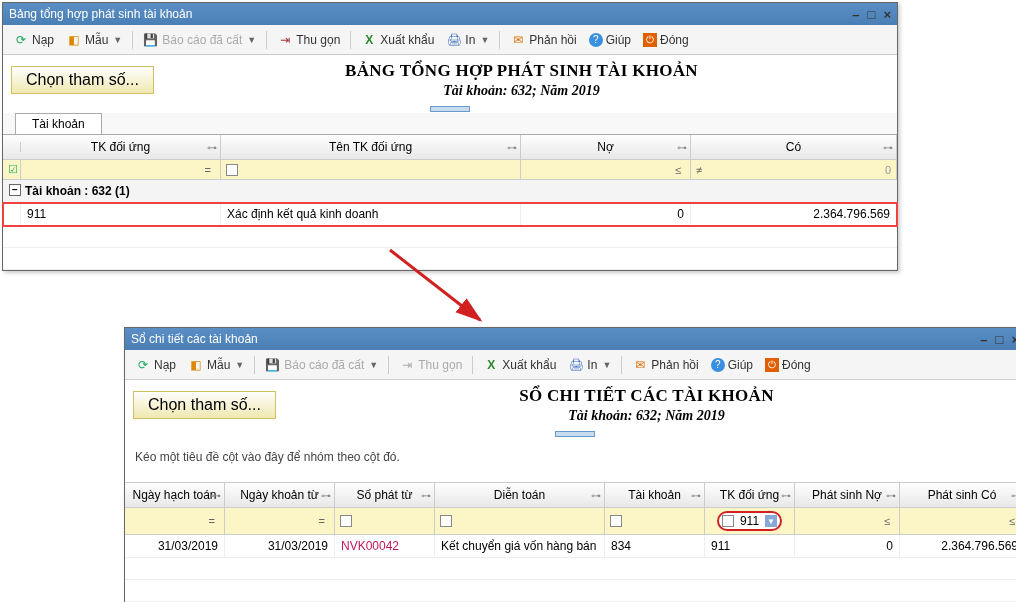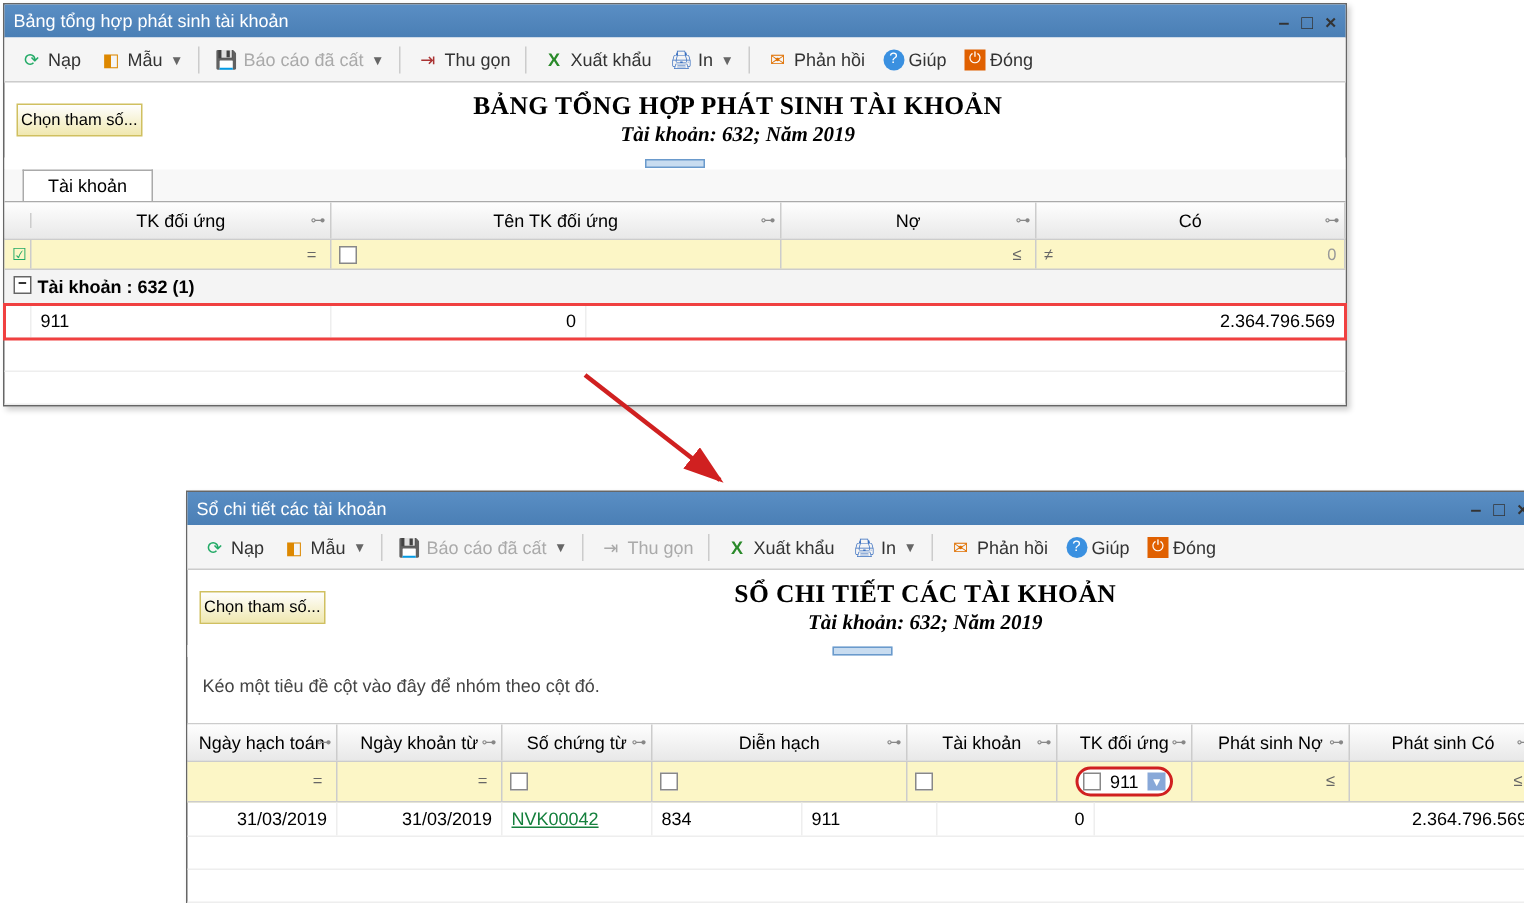--- a/index.html
+++ b/index.html
@@ -9,21 +9,21 @@
 .titlebar-text { flex: 1; }
 .win-controls { display: flex; gap: 8px; font-weight: bold; }
 .win-btn { cursor: pointer; color: #333; font-size: 13px; }
 .toolbar { height: 30px; display: flex; align-items: center; padding: 2px 6px; border-bottom: 1px solid #ccc; gap: 4px; background: #f5f5f5; }
 .tb-btn { display: inline-flex; align-items: center; gap: 3px; padding: 2px 4px; cursor: pointer; font-size: 12px; color: #333; }
 .tb-btn.disabled { color: #aaa; }
 .tb-sep { width: 1px; height: 18px; background: #ccc; margin: 0 2px; }
 .icon { width: 16px; height: 16px; display: inline-flex; align-items: center; justify-content: center; font-size: 12px; }
 .dd { font-size: 9px; margin-left: 2px; color: #666; }
 .params-row { display: flex; align-items: center; padding: 6px 8px; }
-.chon-btn { background: linear-gradient(#fefefe, #f0e8b0); border: 1px solid #d0c060; padding: 4px 2px; font-size: 11px; cursor: pointer; }
+.chon-btn { background: linear-gradient(#fefefe, #f0e8b0); border: 1px solid #d0c060; padding: 4px 14px; font-size: 16px; cursor: pointer; }
 .report-title { flex: 1; text-align: center; }
 .report-title h1 { font-family: "Times New Roman", serif; font-size: 17px; font-weight: bold; letter-spacing: 0.3px; }
 .report-title .subtitle { font-family: "Times New Roman", serif; font-style: italic; font-size: 14px; margin-top: 2px; font-weight: bold; }
 .splitter { height: 8px; background: #fff; display: flex; justify-content: center; align-items: center; }
 .splitter-handle { width: 40px; height: 6px; background: #c8dcf0; border: 1px solid #6a9acc; }
 .tab-row { display: flex; border-bottom: 1px solid #aaa; padding-left: 12px; background: #f8f8f8; }
 .tab { background: #fff; border: 1px solid #aaa; border-bottom: none; padding: 3px 16px; font-size: 12px; margin-right: 2px; }
 .grid { width: 100%; font-size: 12px; }
 .grid-header-row { display: flex; background: linear-gradient(#fefefe, #e8e8e8); border-bottom: 1px solid #ccc; align-items: center; }
 .ghc { border-right: 1px solid #ccc; padding: 5px 6px; text-align: center; position: relative; }
@@ -32,21 +32,21 @@
 .fc { border-right: 1px solid #ccc; padding: 3px 5px; display: flex; align-items: center; font-size: 11px; }
 .fc .box { width: 12px; height: 12px; border: 1px solid #888; background: #fff; }
 .fc .op { margin-left: auto; margin-right: 4px; color: #666; }
 .group-row { display: flex; background: #f4f4f4; border-bottom: 1px solid #ccc; padding: 4px 6px; font-weight: bold; font-size: 12px; }
 .group-toggle { width: 12px; height: 12px; border: 1px solid #666; display: inline-flex; align-items: center; justify-content: center; font-size: 10px; margin-right: 4px; background:#fff; line-height: 10px; }
 .data-row { display: flex; border-bottom: 1px solid #eee; }
 .data-row.highlighted { outline: 2px solid #f04040; outline-offset: -1px; }
 .dc { border-right: 1px solid #eee; padding: 4px 6px; }
 .txt-right { text-align: right; }
 .txt-left { text-align: left; }
-.link { color: #15803d; text-decoration: underline; cursor: pointer; }
+.link { color: #be185d; cursor: pointer; }
 .filter-zero { color: #999; text-align: right; }
 .groupbox-hint { padding: 12px 10px 18px; color: #444; font-size: 12px; border-bottom: 1px solid #ccc; }
 .arrow-svg { position: absolute; z-index: 10; pointer-events: none; }
 .combo { border: 2px solid #d02020; border-radius: 10px; padding: 1px 3px; display: inline-flex; align-items: center; gap: 6px; background: #fff; }
 .combo .cv { font-size: 12px; }
 .combo .cdd { width: 12px; height: 12px; background: #88a8d8; display: inline-flex; align-items: center; justify-content: center; font-size: 8px; color: #fff; }
 
 .i-nap { color: #2a6; }
 .i-mau { color: #d80; }
 .i-save { color: #888; }
@@ -157,20 +157,21 @@
           <span class="filter-zero" style="flex:1">0</span>
         </div>
     </div>
     <div class="group-row">
       <span class="group-toggle">−</span>
       <span>Tài khoản : 632 (1)</span>
     </div>
     <div class="data-row highlighted">
       <div class="dc" style="width:18px"></div>
       <div class="dc txt-left" style="width:200px">911</div>
+      <div class="dc txt-left" style="width:300px">Xác định kết quả kinh doanh</div>
       <div class="dc txt-right" style="width:170px">0</div>
       <div class="dc txt-right" style="flex:1">2.364.796.569</div>
     </div>
     <div class="data-row" style="height:22px"></div>
     <div class="data-row" style="height:22px"></div>
   </div>
 </div>
 
 <svg class="arrow-svg" style="left:380px; top:242px;" width="120" height="90">
   <defs>
@@ -247,22 +248,22 @@
   <div class="splitter">
       <div class="splitter-handle"></div>
     </div>
 
   <div class="groupbox-hint">Kéo một tiêu đề cột vào đây để nhóm theo cột đó.</div>
 
   <div class="grid">
     <div class="grid-header-row">
       <div class="ghc" style="width:100px"><span>Ngày hạch toán</span><span class="pin">⊶</span></div>
       <div class="ghc" style="width:110px"><span>Ngày khoản từ</span><span class="pin">⊶</span></div>
-      <div class="ghc" style="width:100px"><span>Số chứng từ</span><span class="pin">⊶</span></div>
-      <div class="ghc" style="width:170px"><span>Diễn hạch</span><span class="pin">⊶</span></div>
+      <div class="ghc" style="width:100px"><span>Số phát từ</span><span class="pin">⊶</span></div>
+      <div class="ghc" style="width:170px"><span>Diễn toán</span><span class="pin">⊶</span></div>
       <div class="ghc" style="width:100px"><span>Tài khoản</span><span class="pin">⊶</span></div>
       <div class="ghc" style="width:90px"><span>TK đối ứng</span><span class="pin">⊶</span></div>
       <div class="ghc" style="width:105px"><span>Phát sinh Nợ</span><span class="pin">⊶</span></div>
       <div class="ghc" style="flex:1"><span>Phát sinh Có</span><span class="pin">⊶</span></div>
     </div>
     <div class="filter-row">
       <div class="fc" style="width:100px">
           <span class="op">=</span>
         </div>
       <div class="fc" style="width:110px">
@@ -288,20 +289,21 @@
           <span class="op">≤</span>
         </div>
       <div class="fc" style="flex:1">
           <span class="op">≤</span>
         </div>
     </div>
     <div class="data-row">
       <div class="dc txt-right" style="width:100px">31/03/2019</div>
       <div class="dc txt-right" style="width:110px">31/03/2019</div>
       <div class="dc txt-left" style="width:100px"><span class="link">NVK00042</span></div>
+      <div class="dc txt-left" style="width:170px">Kết chuyển giá vốn hàng bán</div>
       <div class="dc txt-left" style="width:100px">834</div>
       <div class="dc txt-left" style="width:90px">911</div>
       <div class="dc txt-right" style="width:105px">0</div>
       <div class="dc txt-right" style="flex:1">2.364.796.569</div>
     </div>
     <div class="data-row" style="height:22px"></div>
     <div class="data-row" style="height:22px"></div>
   </div>
 </div>
 

